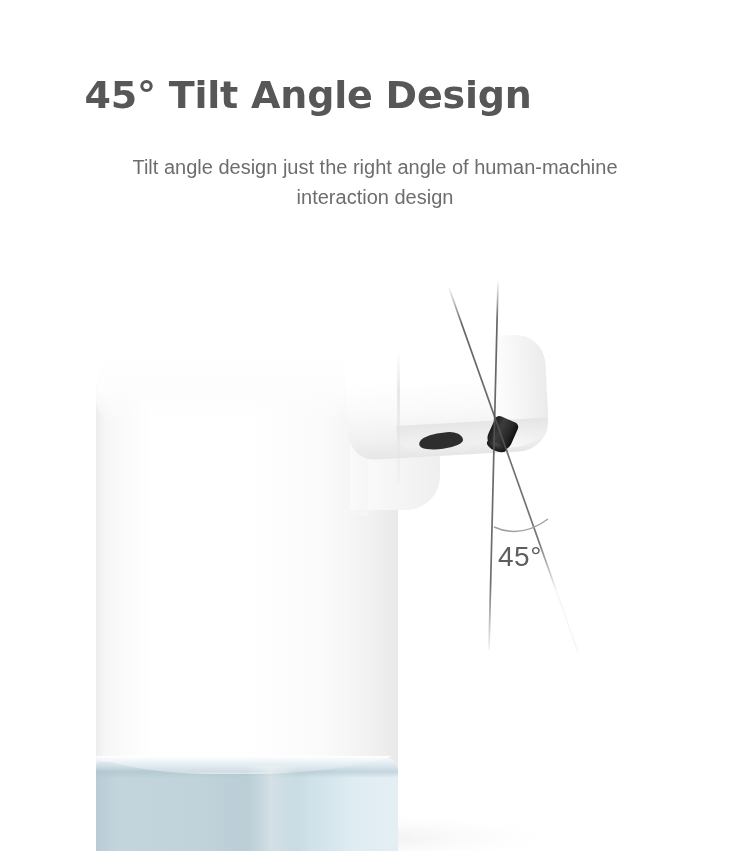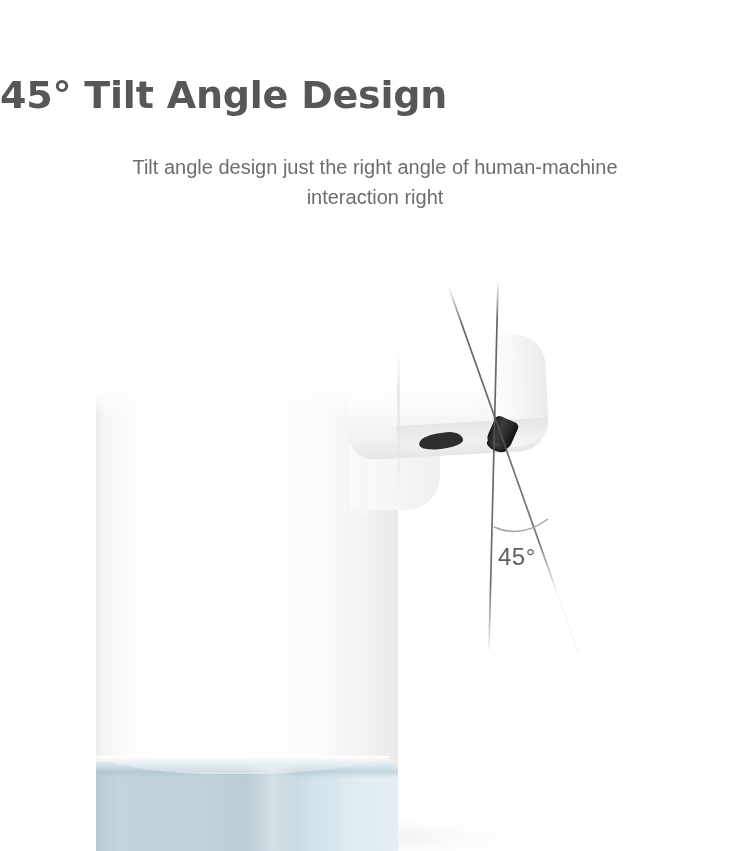--- a/index.html
+++ b/index.html
@@ -18,21 +18,21 @@
     background: #ffffff;
     overflow: hidden;
   }
 
   
   .heading {
     position: absolute;
     top: 70px;
     left: 0;
     width: 616px;
-    text-align: left;
+    text-align: center;
     font-family: "DejaVu Sans", "Liberation Sans", sans-serif;
     font-size: 38px;
     font-weight: bold;
     letter-spacing: -0.2px;
     color: #575757;
     line-height: 50px;
   }
   .subcopy {
     position: absolute;
     top: 152px;
@@ -258,36 +258,36 @@
     top: 0;
     width: 750px;
     height: 851px;
     pointer-events: none;
   }
   .angle-label {
     position: absolute;
     left: 498px;
     top: 541px;
     font-family: "Liberation Sans", sans-serif;
-    font-size: 24px;
+    font-size: 28px;
     color: #5e5e5e;
     letter-spacing: 0.5px;
     line-height: 32px;
   }
 </style>
 </head>
 <body>
 
 <div class="page">
 
   <div class="heading">45° Tilt Angle Design</div>
 
   <div class="subcopy">
     <span class="line">Tilt angle design just the right angle of human-machine</span>
-    <span class="line">interaction right</span>
+    <span class="line">interaction design</span>
   </div>
 
   <div class="product">
 
     <svg width="750" height="851" style="position:absolute;left:0;top:0;">
       <defs>
         <radialGradient id="gshadow" cx="50%" cy="50%" r="50%">
           <stop offset="0%" stop-color="#cfcfcf" stop-opacity="0.45"></stop>
           <stop offset="100%" stop-color="#ffffff" stop-opacity="0"></stop>
         </radialGradient>

